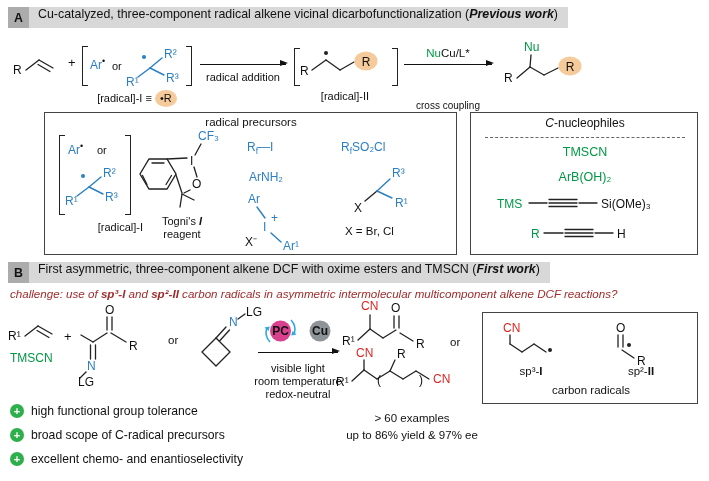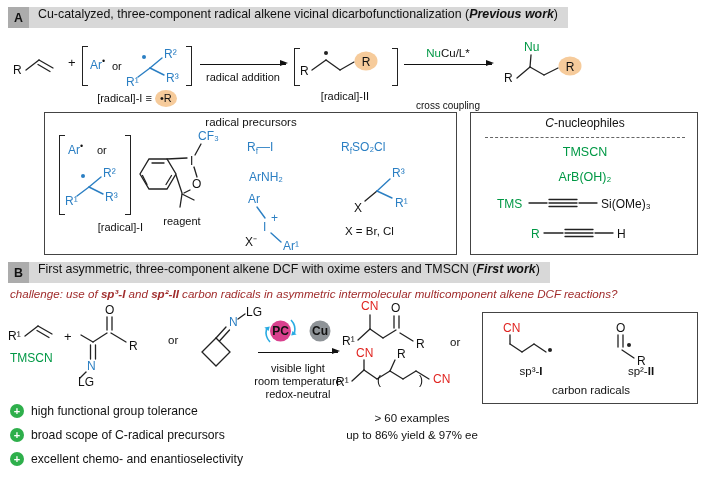--- a/index.html
+++ b/index.html
@@ -135,20 +135,21 @@
       <line class="ln" x1="12" y1="57.5" x2="7.5" y2="48.5"></line>
       <line class="ln" x1="32" y1="32" x2="52" y2="31"></line>
       <line class="ln" x1="59" y1="40" x2="62" y2="50"></line>
       <text x="57" y="61">O</text>
       <line class="ln" x1="55" y1="63" x2="49" y2="66"></line>
       <line class="ln" x1="47" y1="66" x2="41" y2="48"></line>
       <line class="ln" x1="47" y1="67" x2="59" y2="73"></line>
       <line class="ln" x1="47" y1="67" x2="45" y2="80"></line>
     </svg>
     <div class="t c" style="left:84px;top:102px;width:106px;font-size:11px;line-height:1.2;">
+      <div><span>Togni's </span><span class="bi">I</span></div>
       <div>reagent</div>
     </div>
 
     <div class="t blue" style="left:202px;top:28px;text-align:center;"><span>R</span><sub>f</sub><span>—I</span></div>
     <div class="t blue" style="left:204px;top:58px;">ArNH₂</div>
     <svg style="left:198px;top:78px" width="74" height="60" viewBox="0 0 74 60">
       <text class="tb" x="5" y="12" font-size="11.5">Ar</text>
       <line class="lnb" x1="14" y1="16" x2="22" y2="27"></line>
       <text class="tb" x="20" y="40">I</text>
       <text class="tb" x="28" y="31" font-size="9">+</text>

